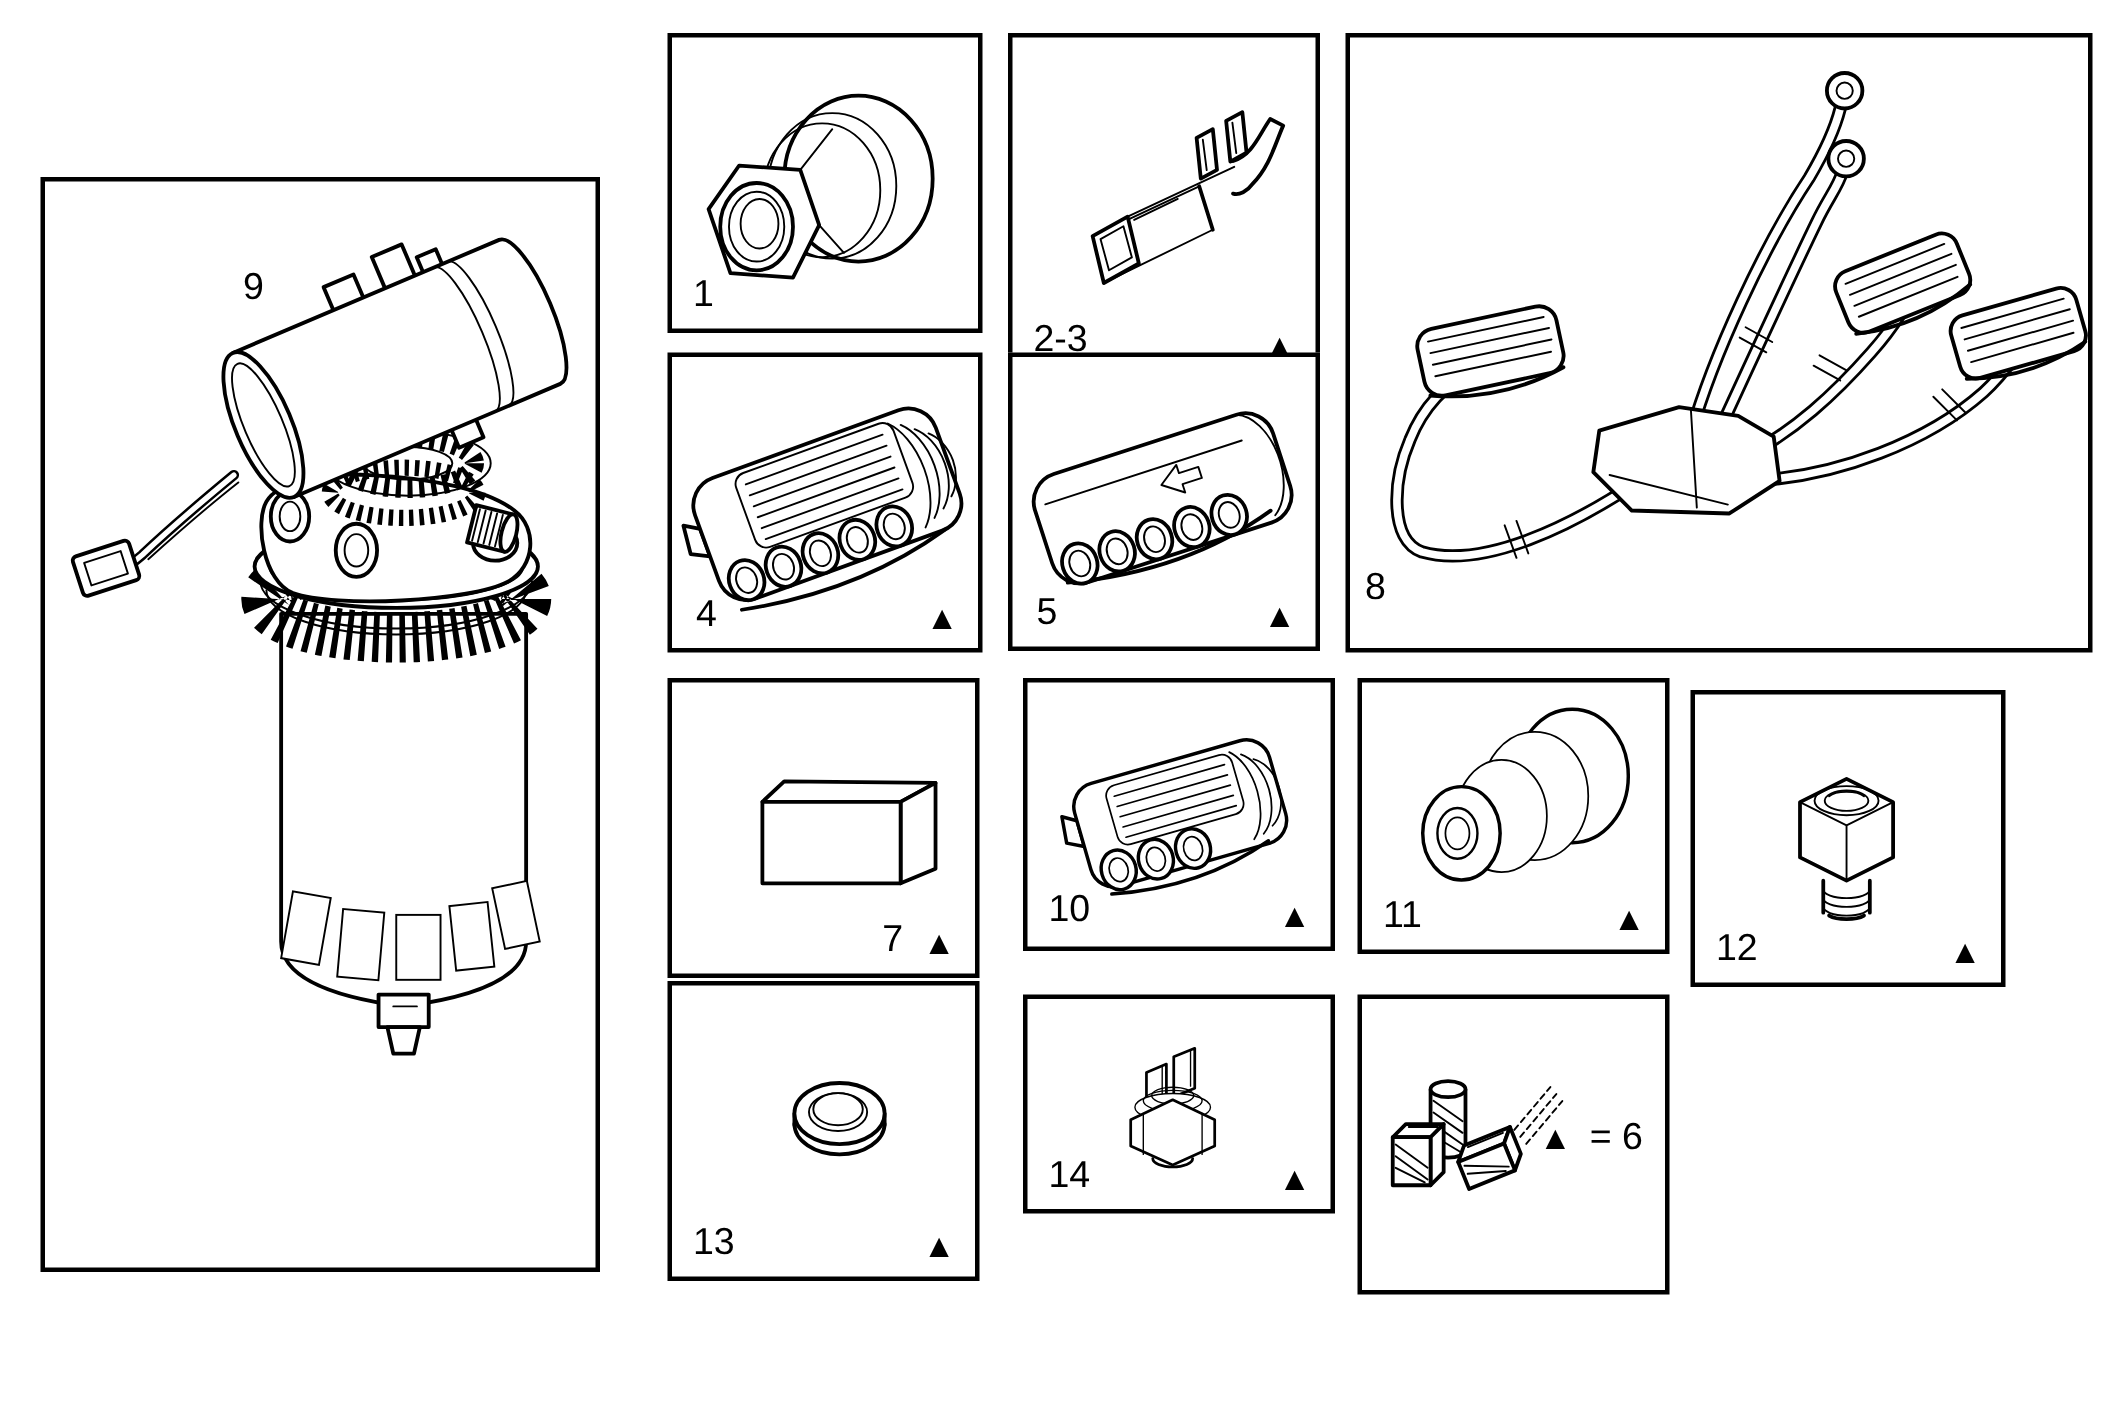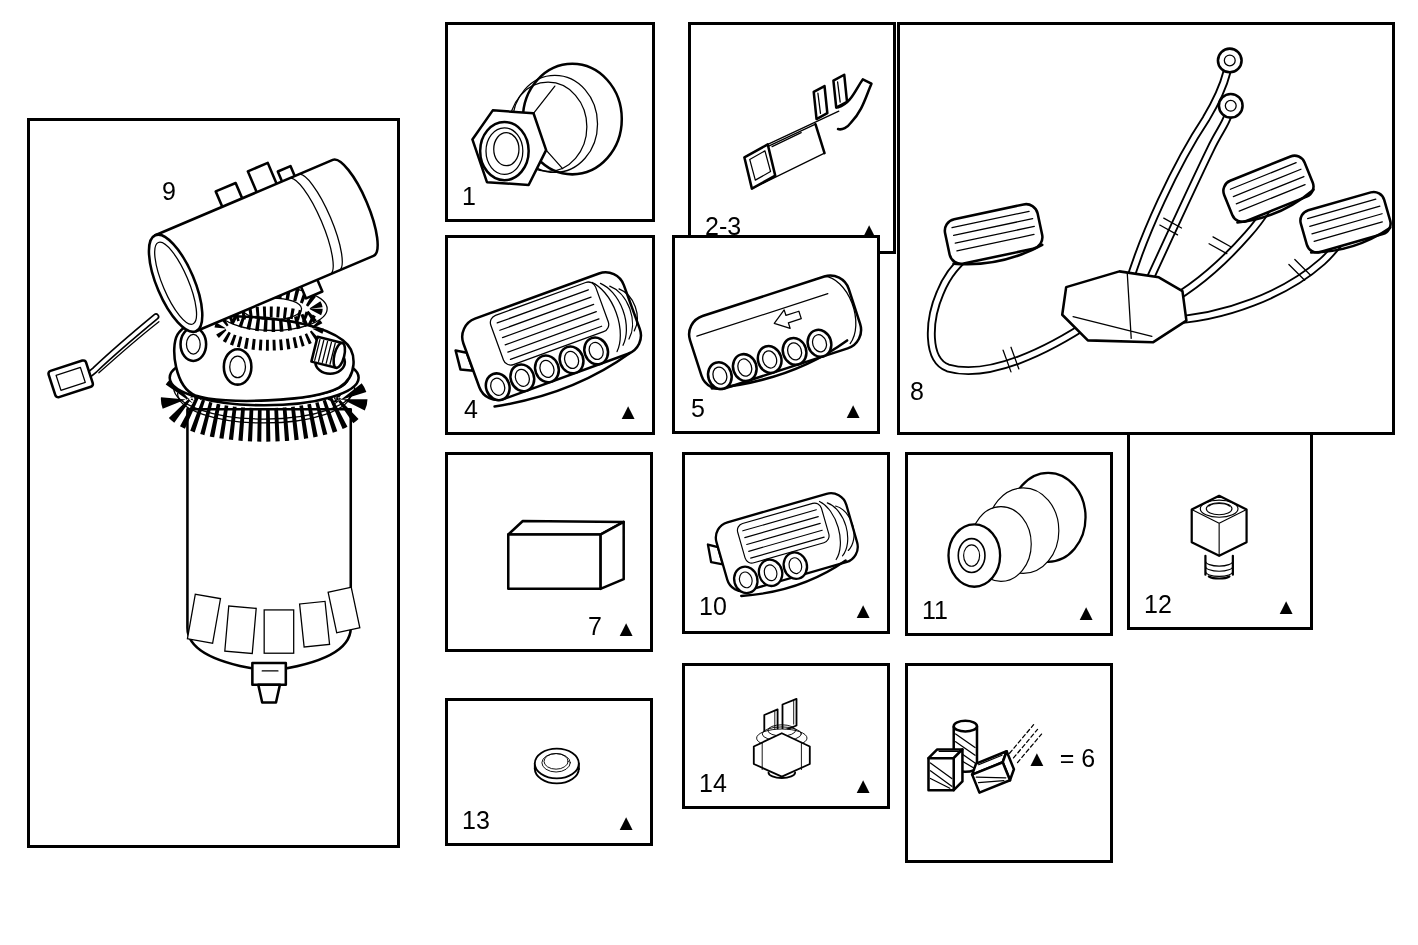--- a/index.html
+++ b/index.html
@@ -112,21 +112,21 @@
     <ellipse class="t" cx="110" cy="102" rx="44" ry="50"></ellipse>
     <ellipse class="t" cx="103" cy="105" rx="40" ry="46"></ellipse>
     <polygon class="kf" points="25,118 46,88 88,91 101,129 83,165 40,162"></polygon>
     <path class="t" d="M88,91 L110,63 M101,129 L118,148"></path>
     <ellipse class="k" cx="58" cy="130" rx="25" ry="30"></ellipse>
     <ellipse class="t" cx="58" cy="130" rx="19" ry="24"></ellipse>
     <ellipse class="t" cx="60" cy="128" rx="13" ry="17"></ellipse>
   </svg>
 </div>
 
-<div class="panel" style="left:688px;top:22px;width:208px;height:232px">
+<div class="panel" style="left:672px;top:22px;width:208px;height:232px">
   <span class="num" style="left:14px;bottom:12px">2-3</span>
   <span class="tri">▲</span>
   <svg viewBox="0 0 208 200">
     <g transform="translate(55,120) rotate(-10)">
       <path class="t" d="M0,0 L78,-21 M26,-9 L104,-30 M2,33 L82,10"></path>
       <path class="k" d="M78,-21 L82,10"></path>
       <polygon class="kf" points="0,0 26,-9 28,24 2,33"></polygon>
       <polygon class="t" points="5,3 22,-3 24,19 7,25"></polygon>
       <path class="k" d="M104,-34 C118,-36 124,-48 134,-58 L142,-52 C134,-40 128,-26 114,-16 C110,-12 104,-10 100,-12"></path>
       <polygon class="kf" points="80,-26 92,-30 94,-58 82,-54"></polygon>
@@ -276,36 +276,36 @@
   <svg viewBox="0 0 208 200">
     <ellipse class="kf" cx="148" cy="70" rx="42" ry="50"></ellipse>
     <ellipse class="tf" cx="120" cy="85" rx="40" ry="48"></ellipse>
     <ellipse class="tf" cx="95" cy="100" rx="34" ry="42"></ellipse>
     <ellipse class="kf" cx="65" cy="113" rx="29" ry="35"></ellipse>
     <ellipse class="k" cx="62" cy="113" rx="15" ry="19" style="stroke-width:1.8"></ellipse>
     <ellipse class="t" cx="62" cy="113" rx="9" ry="12"></ellipse>
   </svg>
 </div>
 
-<div class="panel" style="left:1127px;top:432px;width:186px;height:198px">
+<div class="panel" style="left:1127px;top:460px;width:210px;height:198px">
   <span class="num" style="left:14px;bottom:10px">12</span>
   <span class="tri">▲</span>
   <svg viewBox="0 0 210 198">
     <path class="k" d="M88,128 V150 M120,128 V150"></path>
     <path class="t" d="M88,134 A16,6 0 0 0 120,134 M88,140 A16,6 0 0 0 120,140 M88,146 A16,6 0 0 0 120,146"></path>
     <path class="k" d="M92,152 A14,5 0 0 0 116,152"></path>
     <polygon class="kf" points="72,74 104,58 136,74 136,112 104,128 72,112"></polygon>
     <path class="t" d="M72,74 L104,90 L136,74 M104,90 V128"></path>
     <ellipse class="t" cx="104" cy="73" rx="22" ry="10"></ellipse>
     <ellipse class="t" cx="104" cy="73" rx="15" ry="7"></ellipse>
     <path class="t" d="M92,70 A13,5 0 0 1 116,70"></path>
   </svg>
 </div>
 
-<div class="panel" style="left:445px;top:698px;width:208px;height:148px">
+<div class="panel" style="left:445px;top:654px;width:208px;height:200px">
   <span class="num" style="left:14px;bottom:10px">13</span>
   <span class="tri">▲</span>
   <svg viewBox="0 0 208 200">
     <path class="k" d="M84,95 A31,21 0 0 0 146,95"></path>
     <path class="k" d="M84,88 V96 M146,88 V96"></path>
     <ellipse class="kf" cx="115" cy="88" rx="31" ry="21"></ellipse>
     <ellipse class="t" cx="114" cy="87" rx="20" ry="13"></ellipse>
     <ellipse class="t" cx="114" cy="85" rx="17" ry="11"></ellipse>
   </svg>
 </div>

